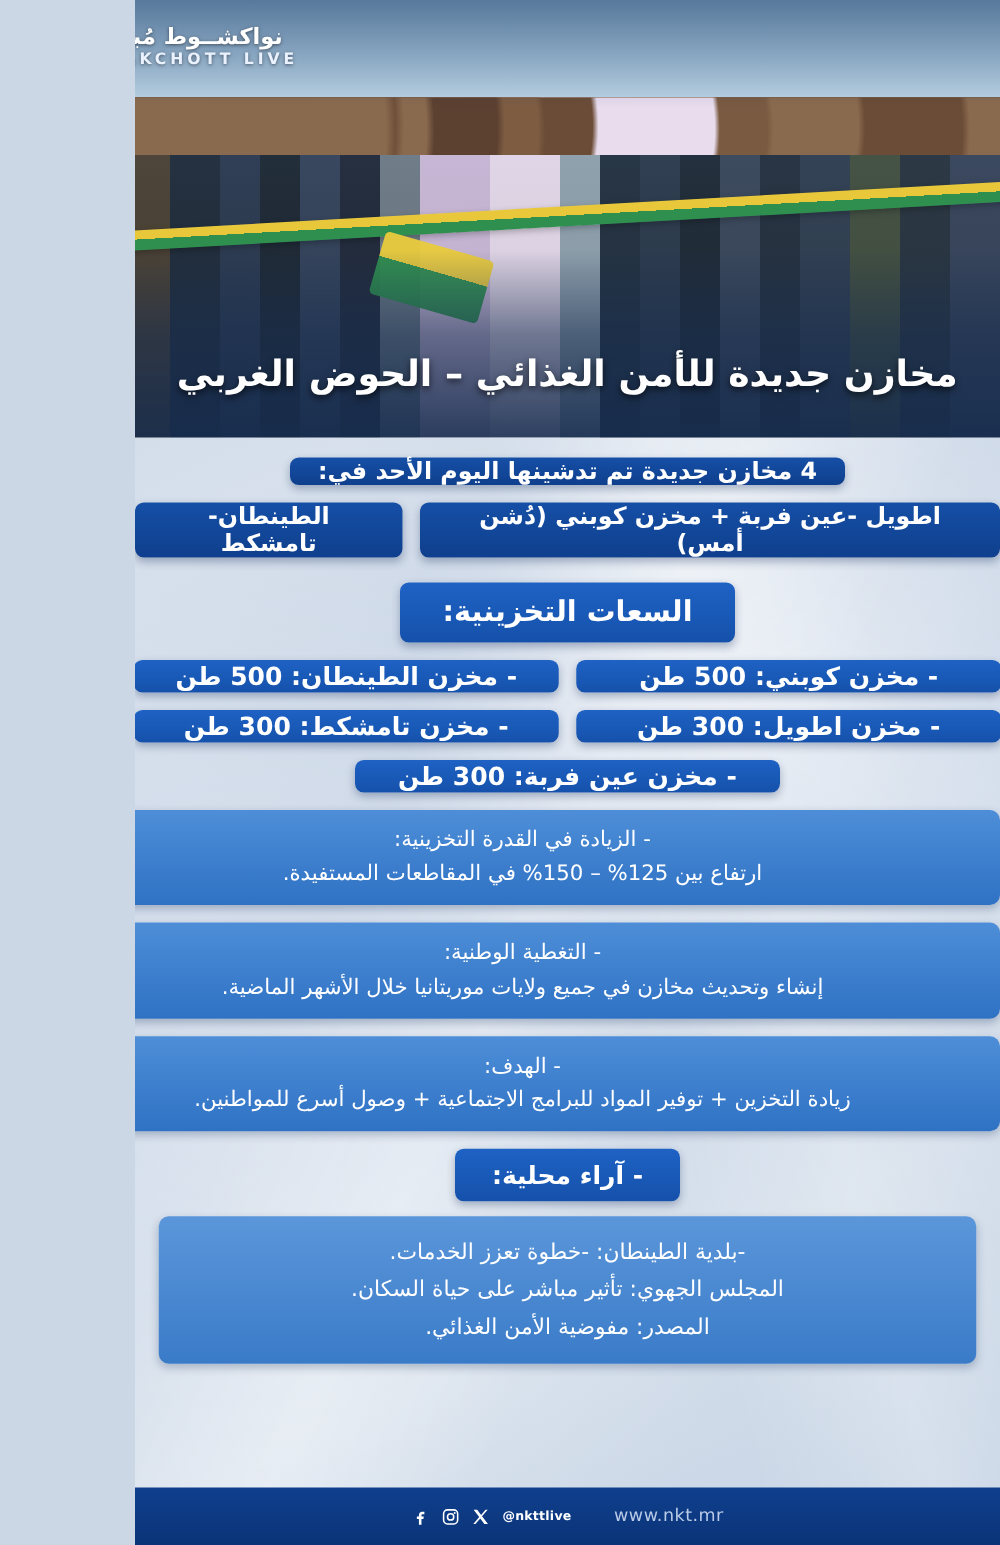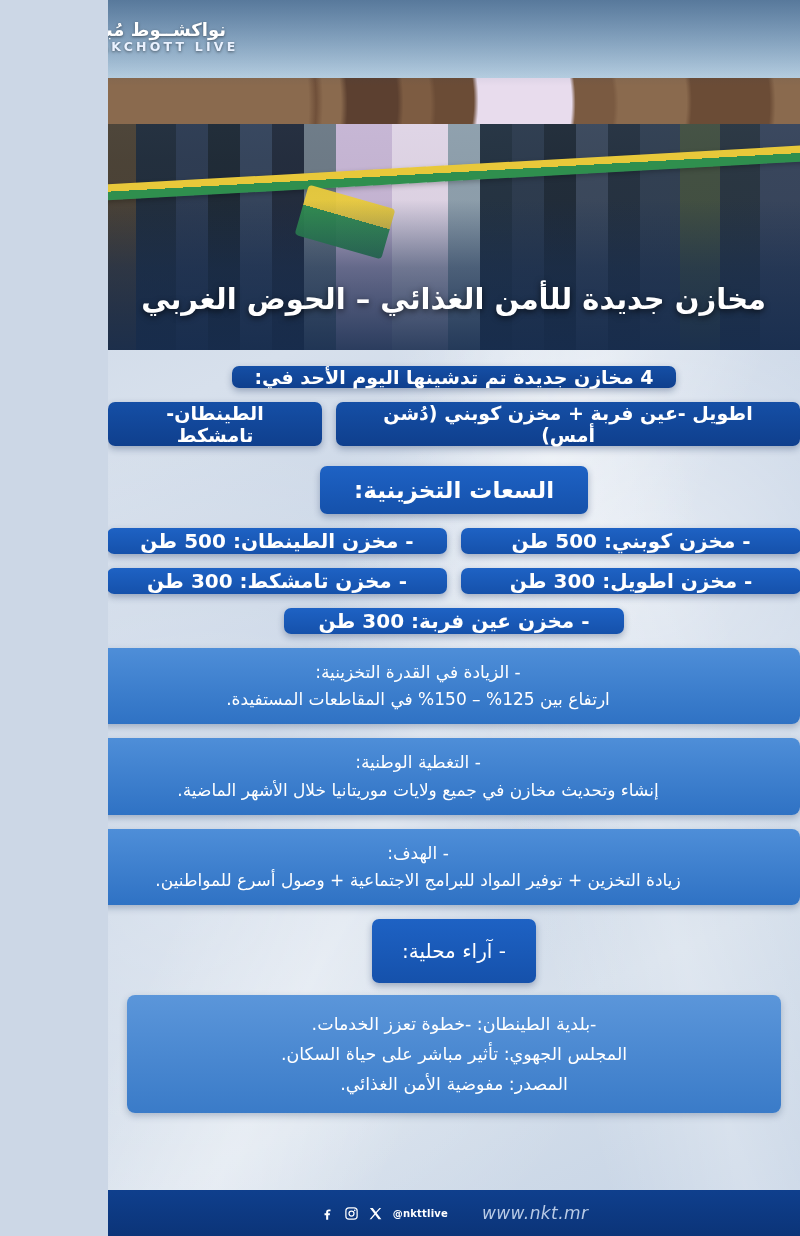--- a/index.html
+++ b/index.html
@@ -150,43 +150,43 @@
     color:#fff;padding:11px 20px;text-align:center;
     font-size:17px;line-height:1.6;
     box-shadow:0 3px 7px rgba(20,45,90,.28);
   }
   .info .l1{display:block;}
   .info .l2{display:block;}
 
   .local-head{
     margin:4px auto 12px auto;width:max-content;
     background:linear-gradient(180deg,#1e62c4 0%,#1551ab 100%);
-    color:#fff;border-radius:7px;padding:20px 30px;
-    font-size:20px;font-weight:normal;
+    color:#fff;border-radius:7px;padding:9px 30px;
+    font-size:20px;font-weight:bold;
     box-shadow:0 3px 7px rgba(20,45,90,.33);
   }
   .opinions{
     width:610px;margin:0 auto;border-radius:8px;
     background:linear-gradient(180deg,#5b96da 0%,#3a7bc8 100%);
     color:#fff;padding:14px 22px;text-align:center;
     font-size:17.5px;line-height:1.72;
     box-shadow:0 3px 7px rgba(20,45,90,.26);
   }
 
   
   .footer{
     position:absolute;left:0;right:0;bottom:0;height:46px;
     background:linear-gradient(180deg,#0f3f8d 0%,#0b3478 100%);
     display:flex;align-items:center;justify-content:center;gap:10px;
     direction:ltr;
   }
   .footer .icons{display:flex;align-items:center;gap:9px;}
   .footer svg{display:block;}
   .handle{color:#fff;font-size:10px;font-weight:bold;letter-spacing:.2px;}
-  .site{color:#b9cbe6;font-size:17px;letter-spacing:.4px;margin-left:24px;font-style:italic;}
+  .site{color:#b9cbe6;font-size:14px;letter-spacing:.4px;margin-left:24px;}
 </style>
 </head>
 <body>
 
 <div class="page">
 
   <div class="hero">
     <div class="hero-photo">
       <div class="trees"></div>
       <div class="crowd"></div>

